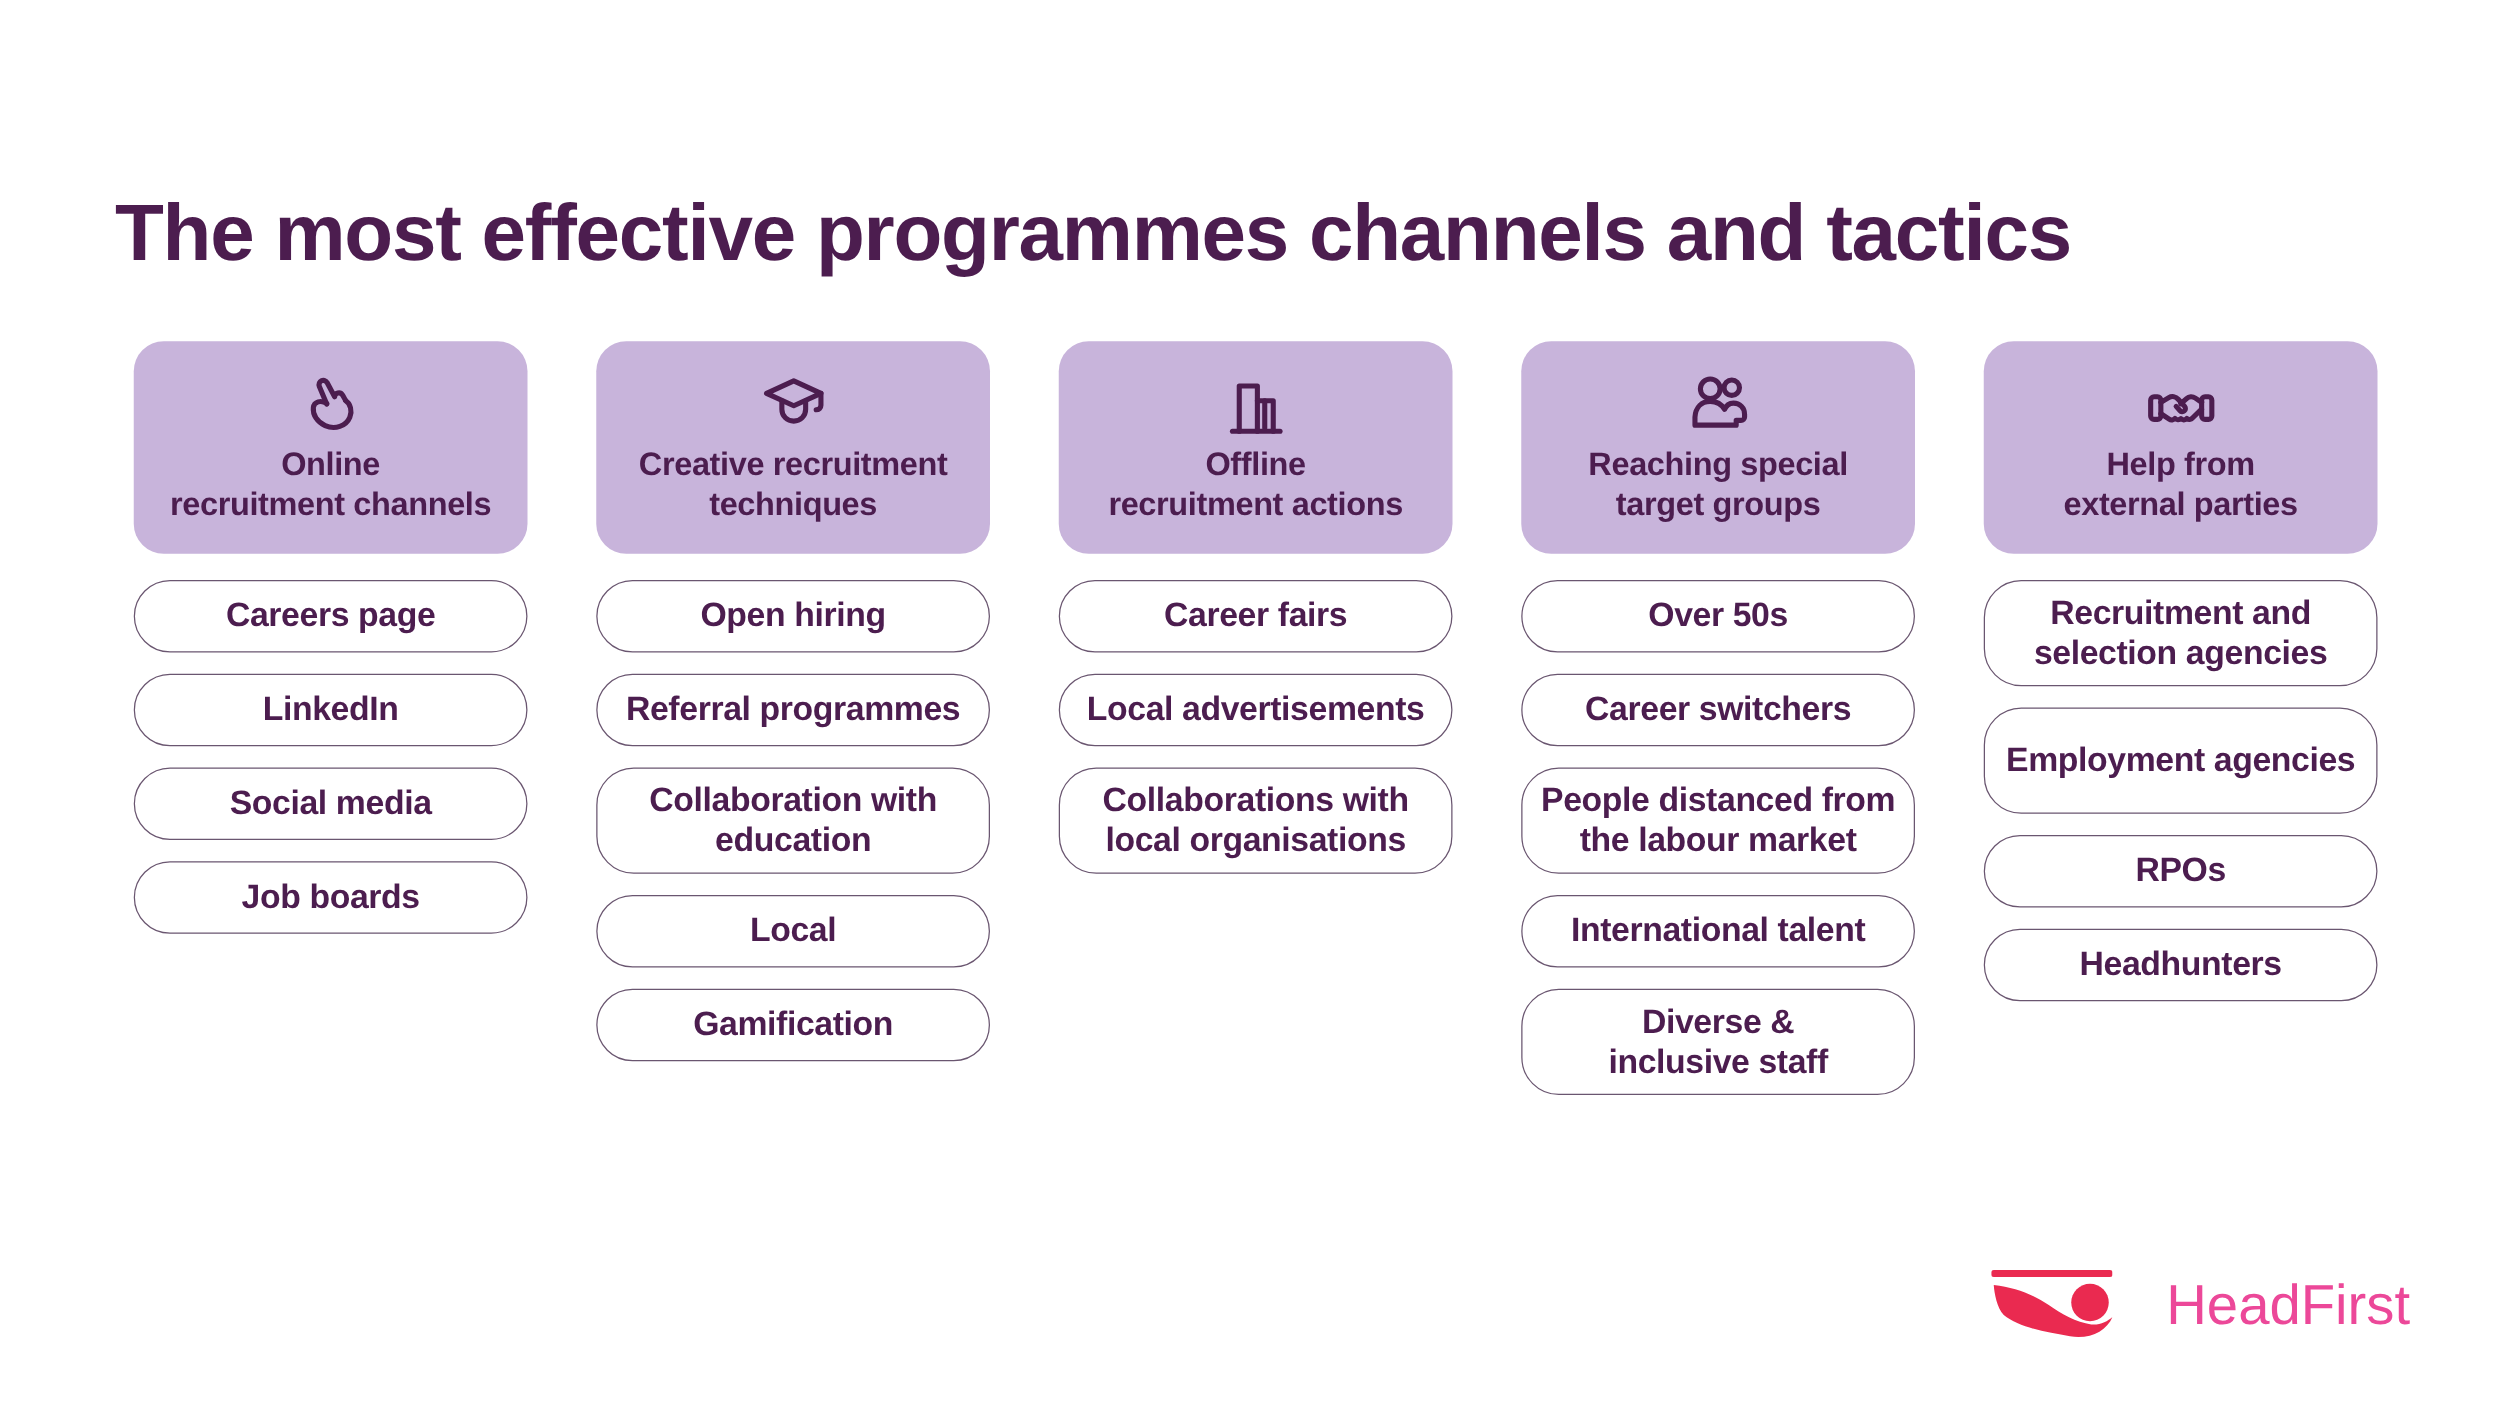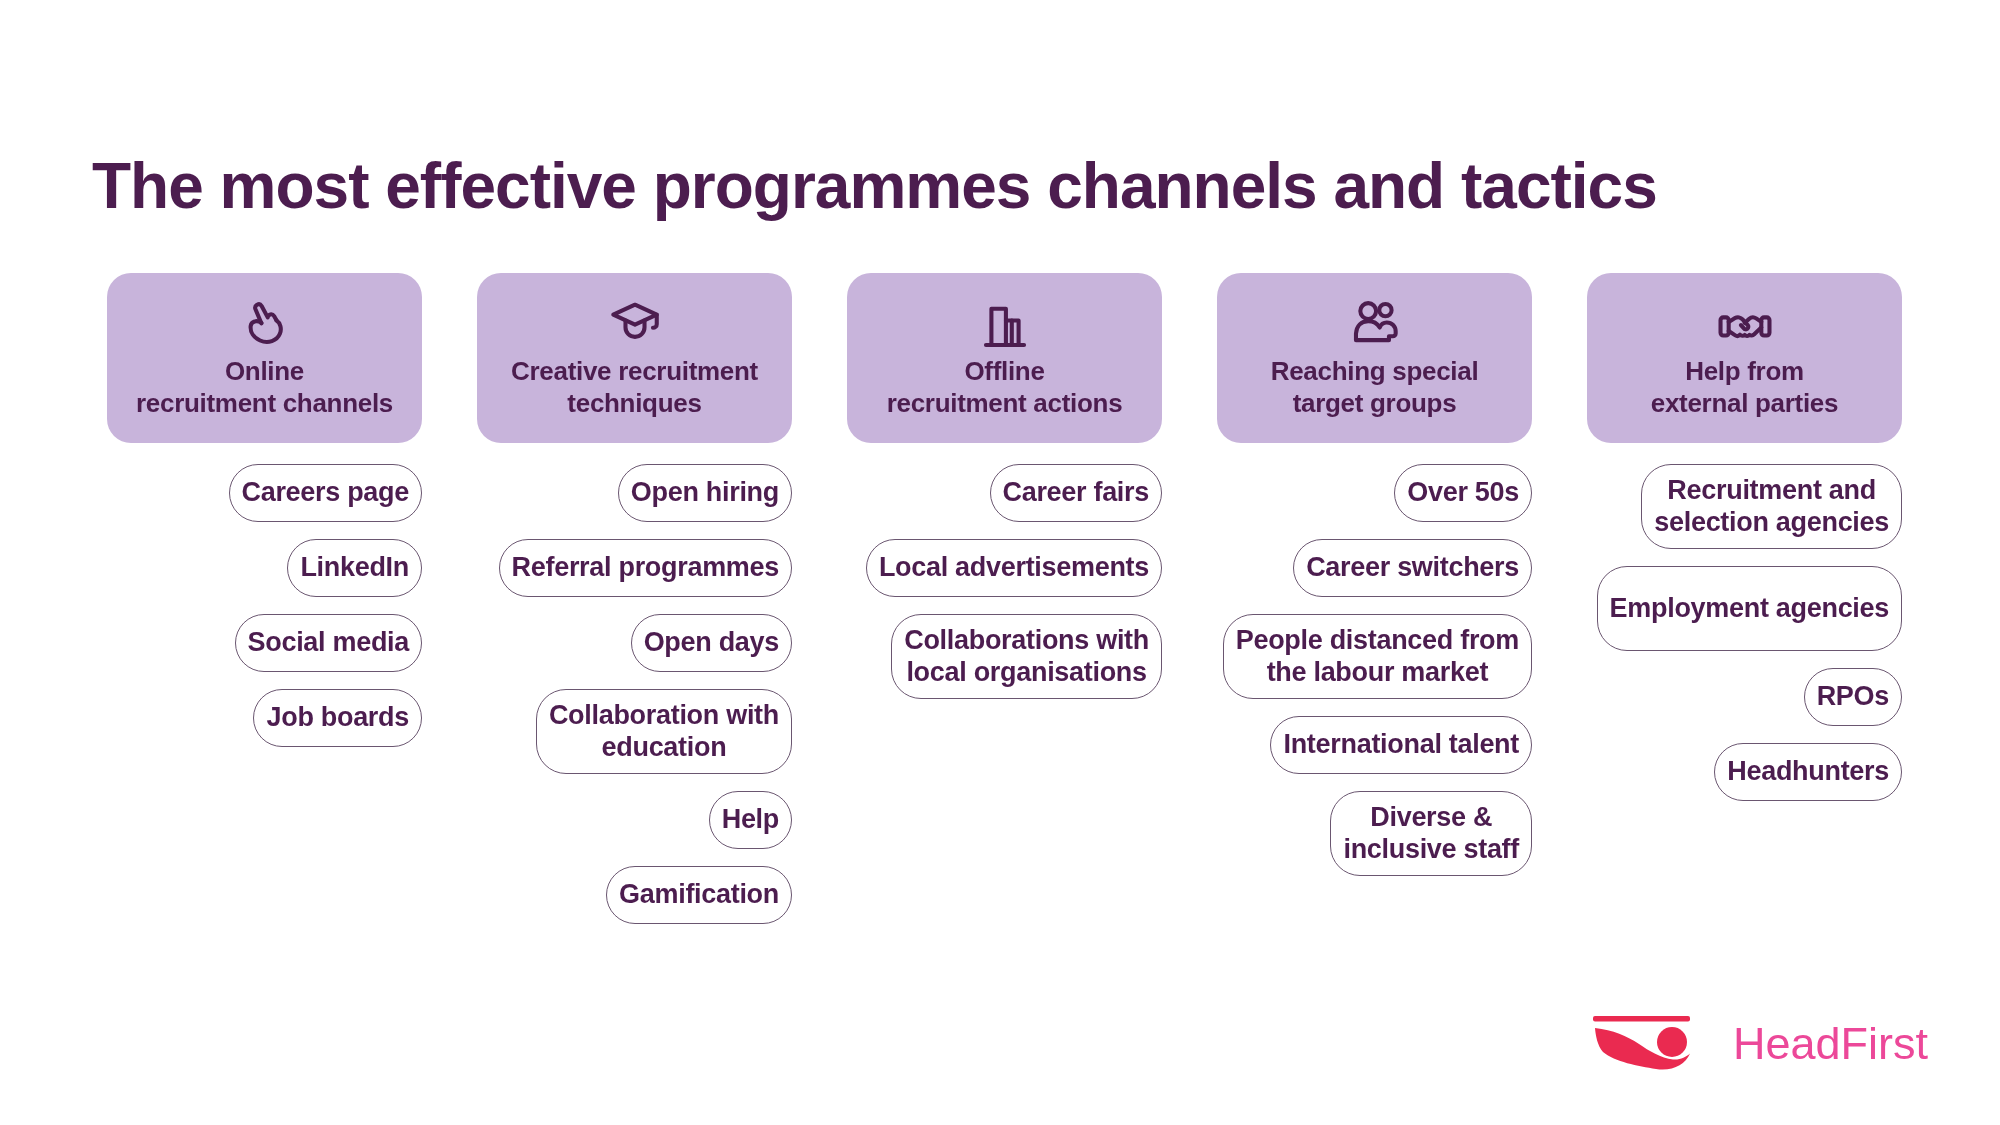--- a/index.html
+++ b/index.html
@@ -22,21 +22,21 @@
     display:flex;flex-direction:column;align-items:center;justify-content:center;
     gap:1px;padding:10px 8px;
   }
   .header-icon{width:58px;height:58px;display:block;}
   .header-icon svg{width:100%;height:100%;display:block;}
   .icon-stroke{fill:none;stroke:#4c1d4f;stroke-width:4.5;stroke-linecap:round;stroke-linejoin:round;}
   .header-title{
     font-size:26px;font-weight:700;color:#4c1d4f;text-align:center;
     line-height:1.2;letter-spacing:-0.3px;white-space:pre-line;
   }
-  .pills{margin-top:21px;display:flex;flex-direction:column;gap:17px;align-items:flex-end;}
+  .pills{margin-top:21px;display:flex;flex-direction:column;gap:17px;}
   .pill{
     box-sizing:border-box;min-height:58px;background:#ffffff;
     border:1.5px solid #6a5670;border-radius:30px;
     display:flex;align-items:center;justify-content:center;
     padding:6px 12px;text-align:center;
     font-size:27px;font-weight:700;color:#4c1d4f;line-height:1.18;
     letter-spacing:-0.3px;white-space:pre-line;
   }
   .pill.tall{min-height:85px;}
   .logo{
@@ -82,24 +82,23 @@
           <path class="icon-stroke" d="M21.5 26 L21.5 33.5 C21.5 39.5 26.2 44 32 44 C37.8 44 42.5 39.5 42.5 33.5 L42.5 26"></path>
           <path class="icon-stroke" d="M56 19.5 L56 30 C56 32.5 54.2 34 51.8 34"></path>
         </svg>
       </span>
       <div class="header-title">Creative recruitment
 techniques</div>
     </div>
     <div class="pills">
       <div class="pill">Open hiring</div>
       <div class="pill">Referral programmes</div>
-      <div class="pill">Open days</div>
       <div class="pill tall">Collaboration with
 education</div>
-      <div class="pill">Help</div>
+      <div class="pill">Local</div>
       <div class="pill">Gamification</div>
     </div>
   </div>
 
   <div class="column">
     <div class="header-card">
       <span class="header-icon">
         <svg viewBox="0 0 64 64">
           <path class="icon-stroke" d="M11 53 L53 53"></path>
           <path class="icon-stroke" d="M17 53 L17 13 L33 13 L33 53"></path>

